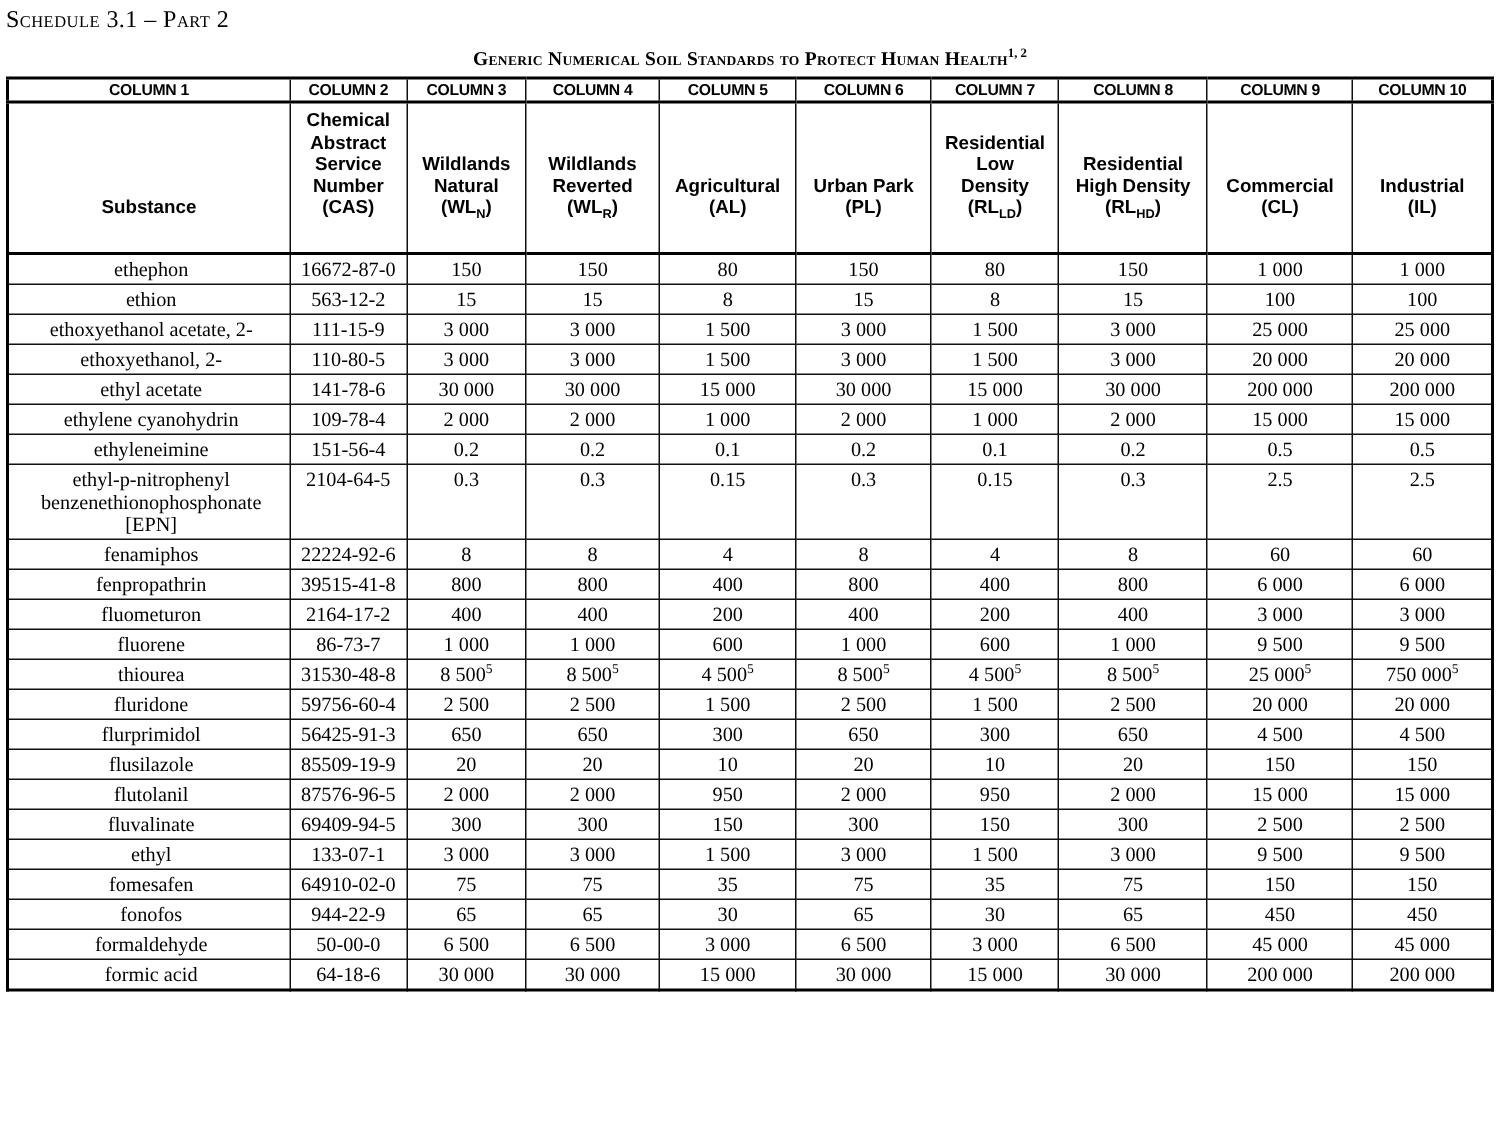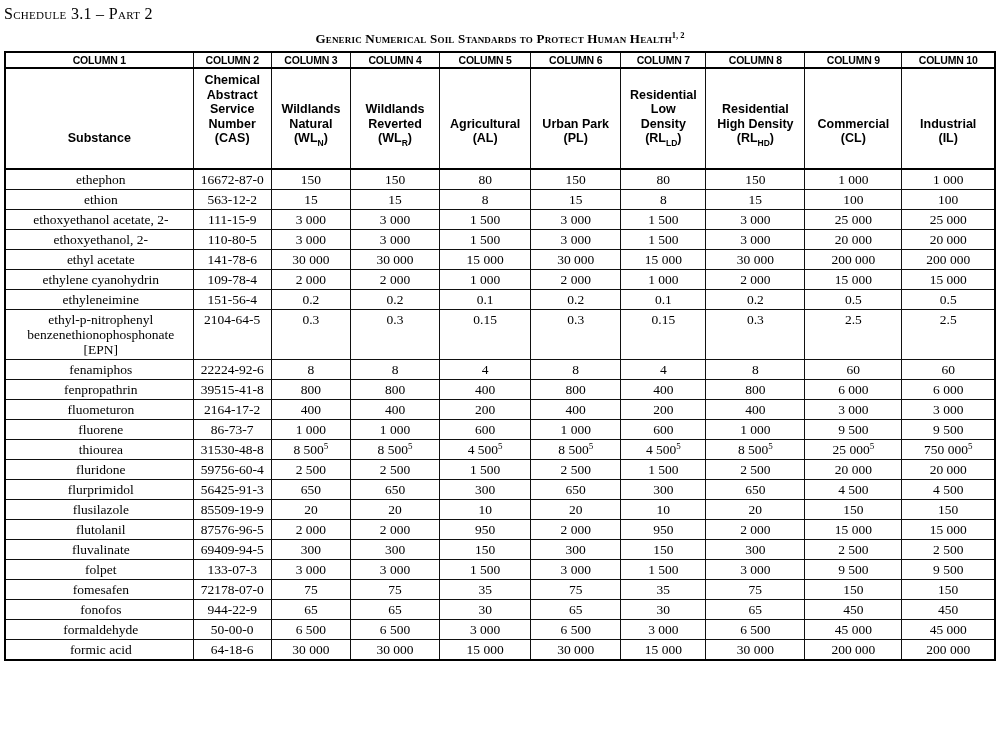--- a/index.html
+++ b/index.html
@@ -333,34 +333,34 @@
           <td>300</td>
           <td>300</td>
           <td>150</td>
           <td>300</td>
           <td>150</td>
           <td>300</td>
           <td>2 500</td>
           <td>2 500</td>
         </tr>
         <tr>
-          <td class="substance">folpet</td>
-          <td>133-07-3</td>
+          <td class="substance">ethyl</td>
+          <td>133-07-1</td>
           <td>3 000</td>
           <td>3 000</td>
           <td>1 500</td>
           <td>3 000</td>
           <td>1 500</td>
           <td>3 000</td>
           <td>9 500</td>
           <td>9 500</td>
         </tr>
         <tr>
           <td class="substance">fomesafen</td>
-          <td>72178-07-0</td>
+          <td>64910-02-0</td>
           <td>75</td>
           <td>75</td>
           <td>35</td>
           <td>75</td>
           <td>35</td>
           <td>75</td>
           <td>150</td>
           <td>150</td>
         </tr>
         <tr>

